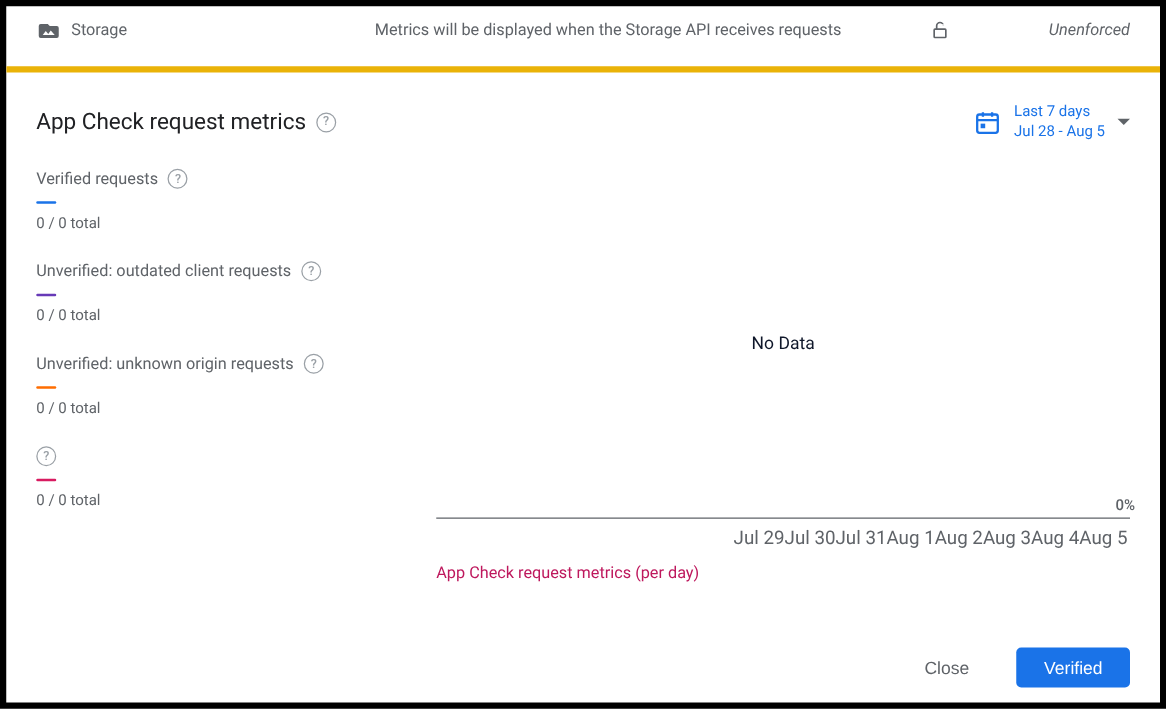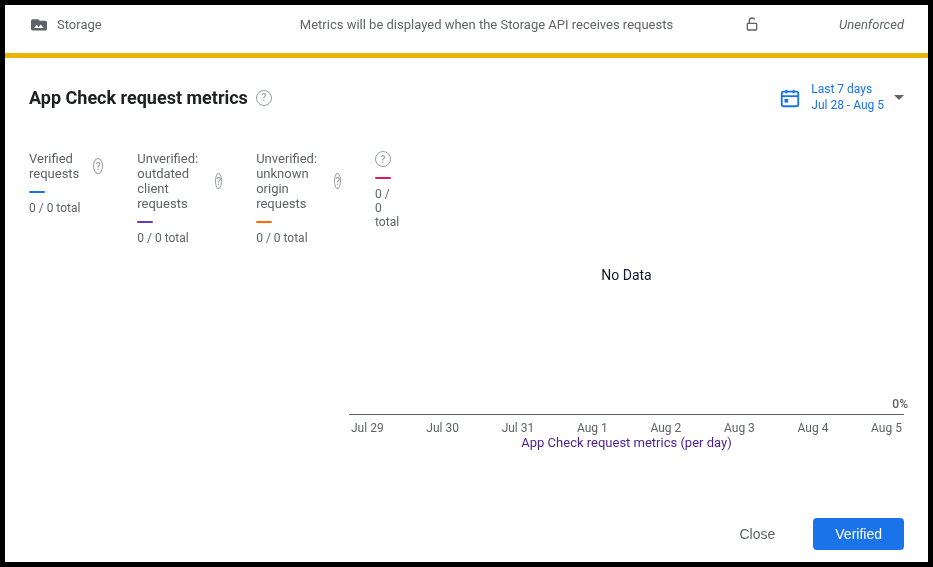--- a/index.html
+++ b/index.html
@@ -26,43 +26,43 @@
       padding: 10px 24px 20px 24px;
       border-bottom: 5px solid #eab308;
       font-size: 13px;
     }
     .hdr-left { display: flex; align-items: center; gap: 8px; flex: 0 0 200px; }
     .hdr-center { flex: 1; text-align: center; color: #5f6368; }
     .hdr-right { display: flex; align-items: center; gap: 6px; flex: 0 0 160px; justify-content: space-between; font-style: italic; }
     .content { flex: 1; display: flex; flex-direction: column; padding: 24px; position: relative; }
     .title-row { display: flex; align-items: center; justify-content: space-between; margin-bottom: 22px; }
     .title-left { display: flex; align-items: center; gap: 8px; }
-    .title { font-size: 18px; color: #202124; font-weight: 700; }
+    .title { font-size: 18px; color: #202124; font-weight: 400; }
     .help-circle {
       width: 16px; height: 16px; border: 1.2px solid #9aa0a6; border-radius: 50%;
       display: inline-flex; align-items: center; justify-content: center;
       font-size: 10px; color: #9aa0a6; font-weight: 500;
       cursor: default;
     }
     .date-picker { display: flex; align-items: center; gap: 10px; cursor: pointer; }
     .date-text { display: flex; flex-direction: column; font-size: 12px; color: #1a73e8; line-height: 1.3; }
     .triangle-down { width: 0; height: 0; border-left: 5px solid transparent; border-right: 5px solid transparent; border-top: 5px solid #5f6368; }
     .body-row { display: flex; flex: 1; }
-    .legend-col { width: 300px; display: flex; flex-direction: row; gap: 34px; margin-top: 16px; }
+    .legend-col { width: 300px; display: flex; flex-direction: column; gap: 24px; }
     .legend-item { }
     .legend-label { display: flex; align-items: center; gap: 8px; font-size: 13px; color: #5f6368; margin-bottom: 10px; }
     .legend-swatch { width: 16px; height: 2px; border-radius: 1px; margin-bottom: 8px; }
     .legend-value { font-size: 12px; color: #5f6368; }
     .chart-col { flex: 1; position: relative; margin-left: 20px; }
     .chart-area { height: 280px; position: relative; }
     .no-data { position: absolute; left: 50%; top: 50%; transform: translate(-50%, -50%); color: #0f172a; font-size: 14px; }
     .axis { position: absolute; bottom: 0; left: 0; right: 0; height: 1px; background: #5f6368; }
     .y-zero { position: absolute; right: -4px; bottom: 4px; font-size: 12px; color: #5f6368; font-weight: 500; }
-    .x-labels { display: flex; justify-content: space-between; font-size: 12px; color: #5f6368; margin-top: 6px; padding: 0 2px; }
-    .chart-caption { text-align: center; font-size: 13px; color: #4c1d95; margin-top: 0; }
+    .x-labels { display: flex; justify-content: flex-end; font-size: 15px; color: #5f6368; margin-top: 6px; padding: 0 2px; }
+    .chart-caption { text-align: left; font-size: 13px; color: #be185d; margin-top: 12px; }
     .footer { display: flex; justify-content: flex-end; gap: 16px; align-items: center; padding: 4px 24px 12px 24px; }
     .btn { padding: 8px 22px; border-radius: 4px; font-size: 14px; font-weight: 500; cursor: pointer; border: none; background: transparent; }
     .btn-text { color: #5f6368; }
     .btn-primary { background: #1a73e8; color: #fff; }
     svg { display: block; }
   </style>
 </head>
 <body>
 
 <div class="card">

